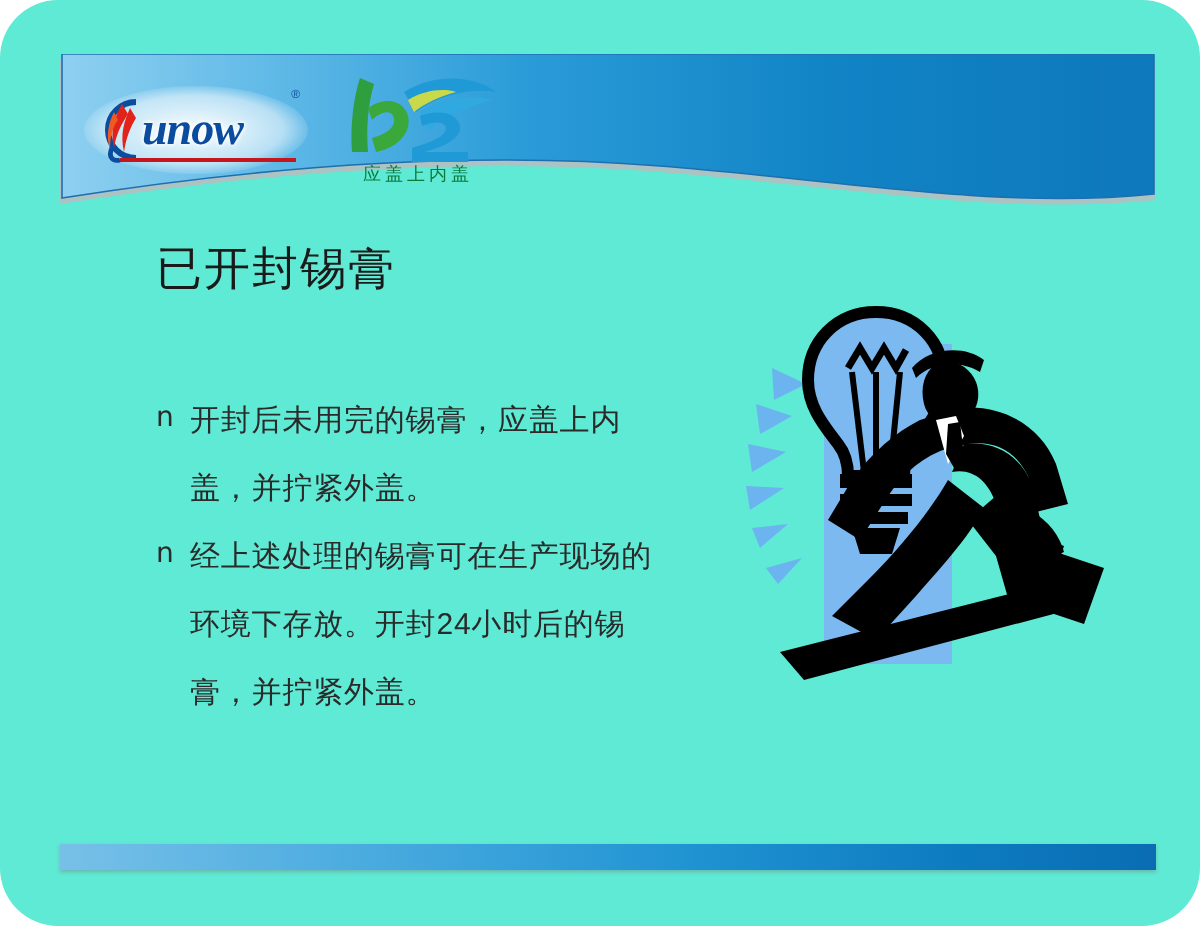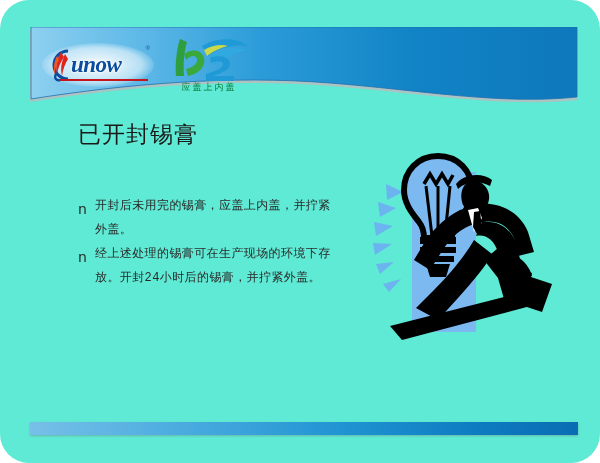--- a/index.html
+++ b/index.html
@@ -146,24 +146,24 @@
   }
   .bullet-mark {
     font-family: "DejaVu Sans", "Liberation Sans", sans-serif;
     font-size: 14px;
     color: #2a2a2a;
     width: 17px;
     flex: none;
     line-height: 30px;
   }
   .bullet-text {
-    font-family: Liberation Mono, monospace;
-    font-size: 12px;
+    font-family: Liberation Sans, sans-serif;
+    font-size: 15px;
     color: #2a2a2a;
-    line-height: 24px;
+    line-height: 34px;
     letter-spacing: 0.4px;
   }
   .bullet-2 { margin-top: 0px; }
 
   
   .illustration {
     position: absolute;
     left: 356px;
     top: 144px;
     width: 216px;

